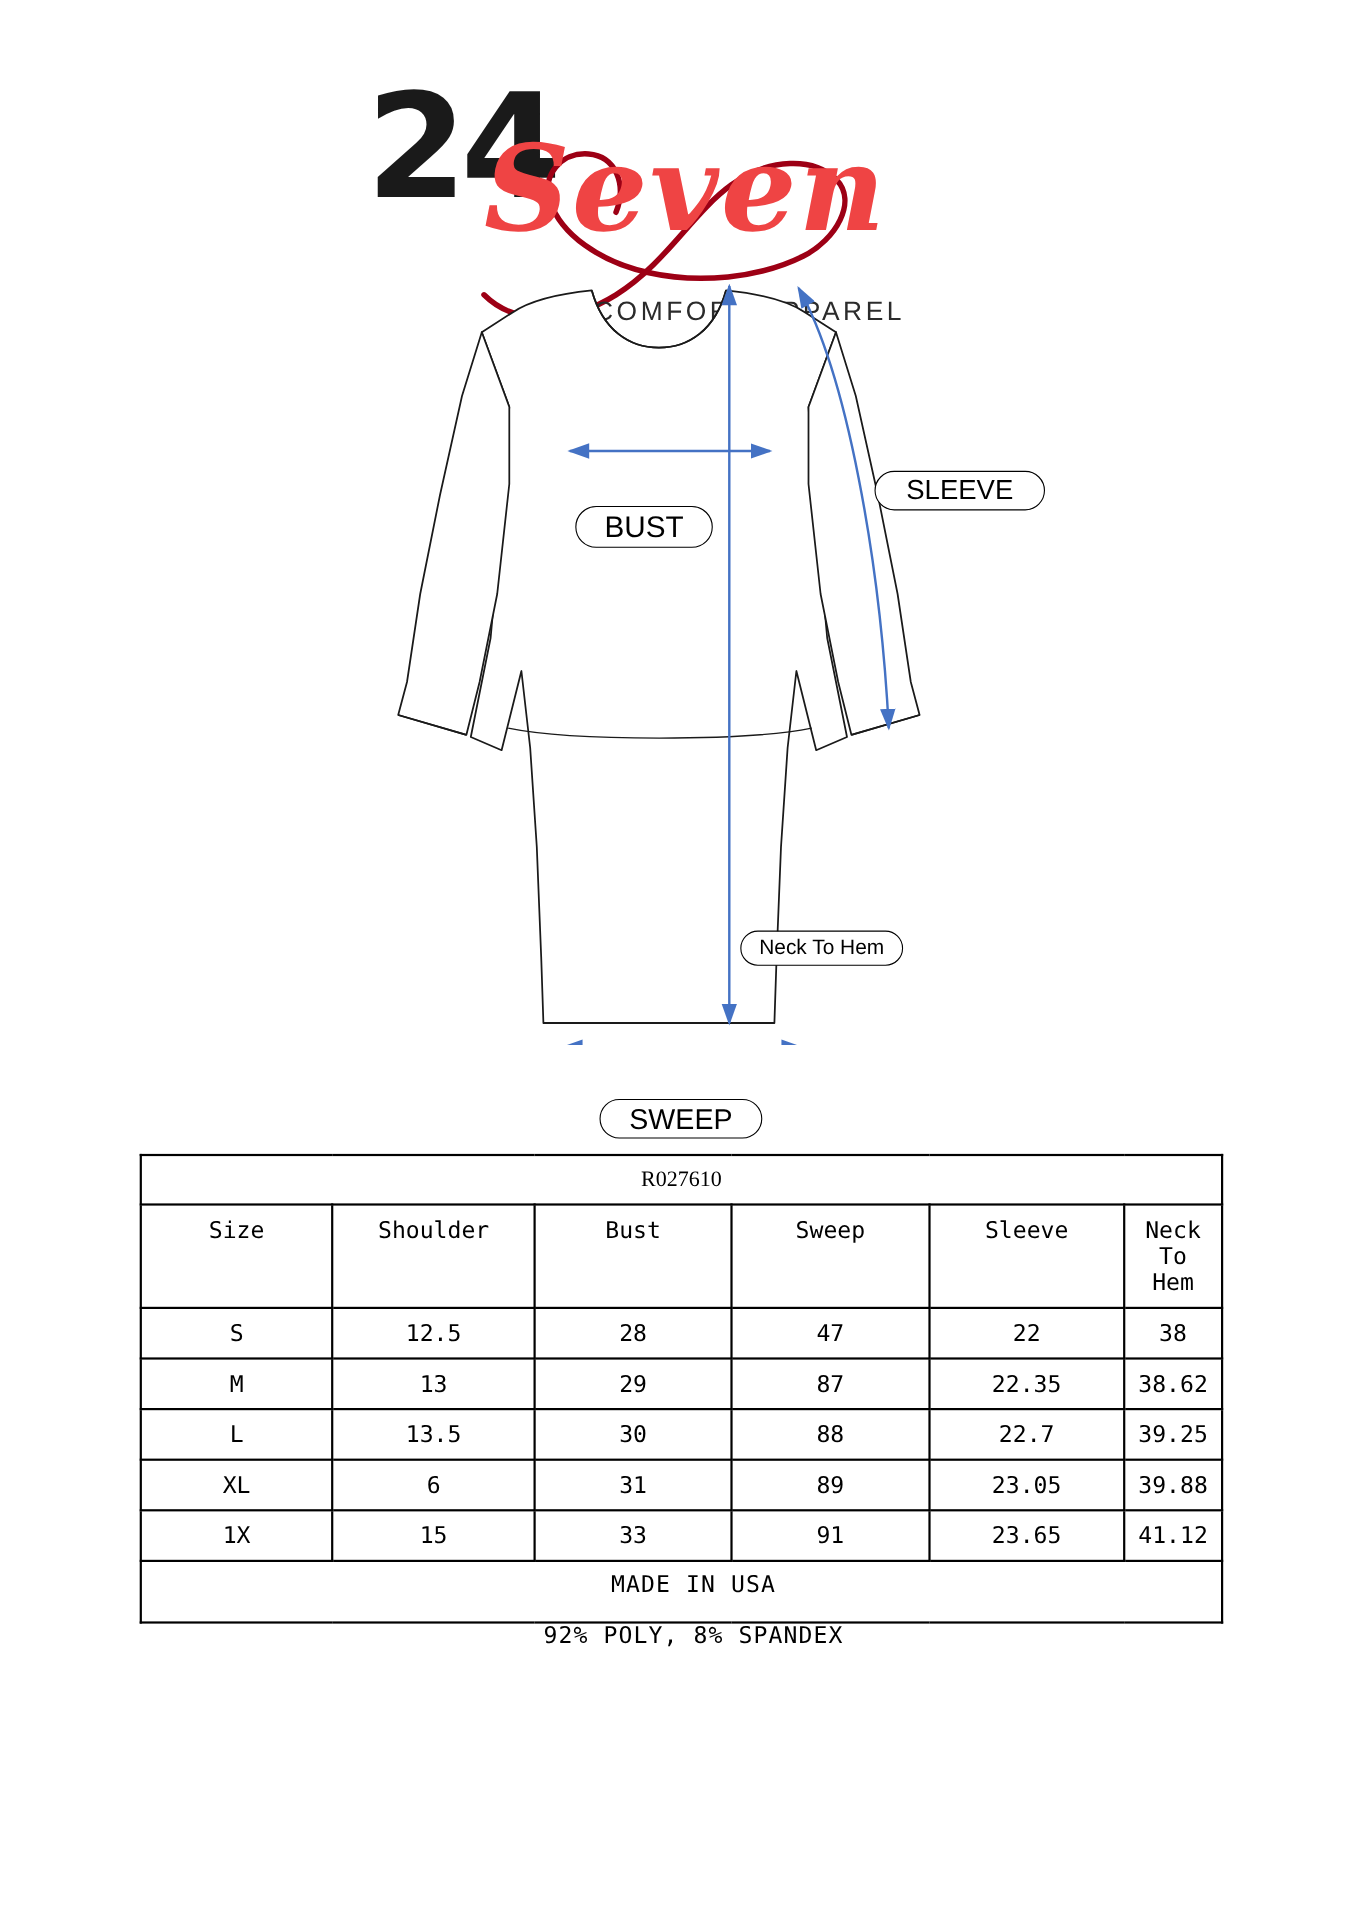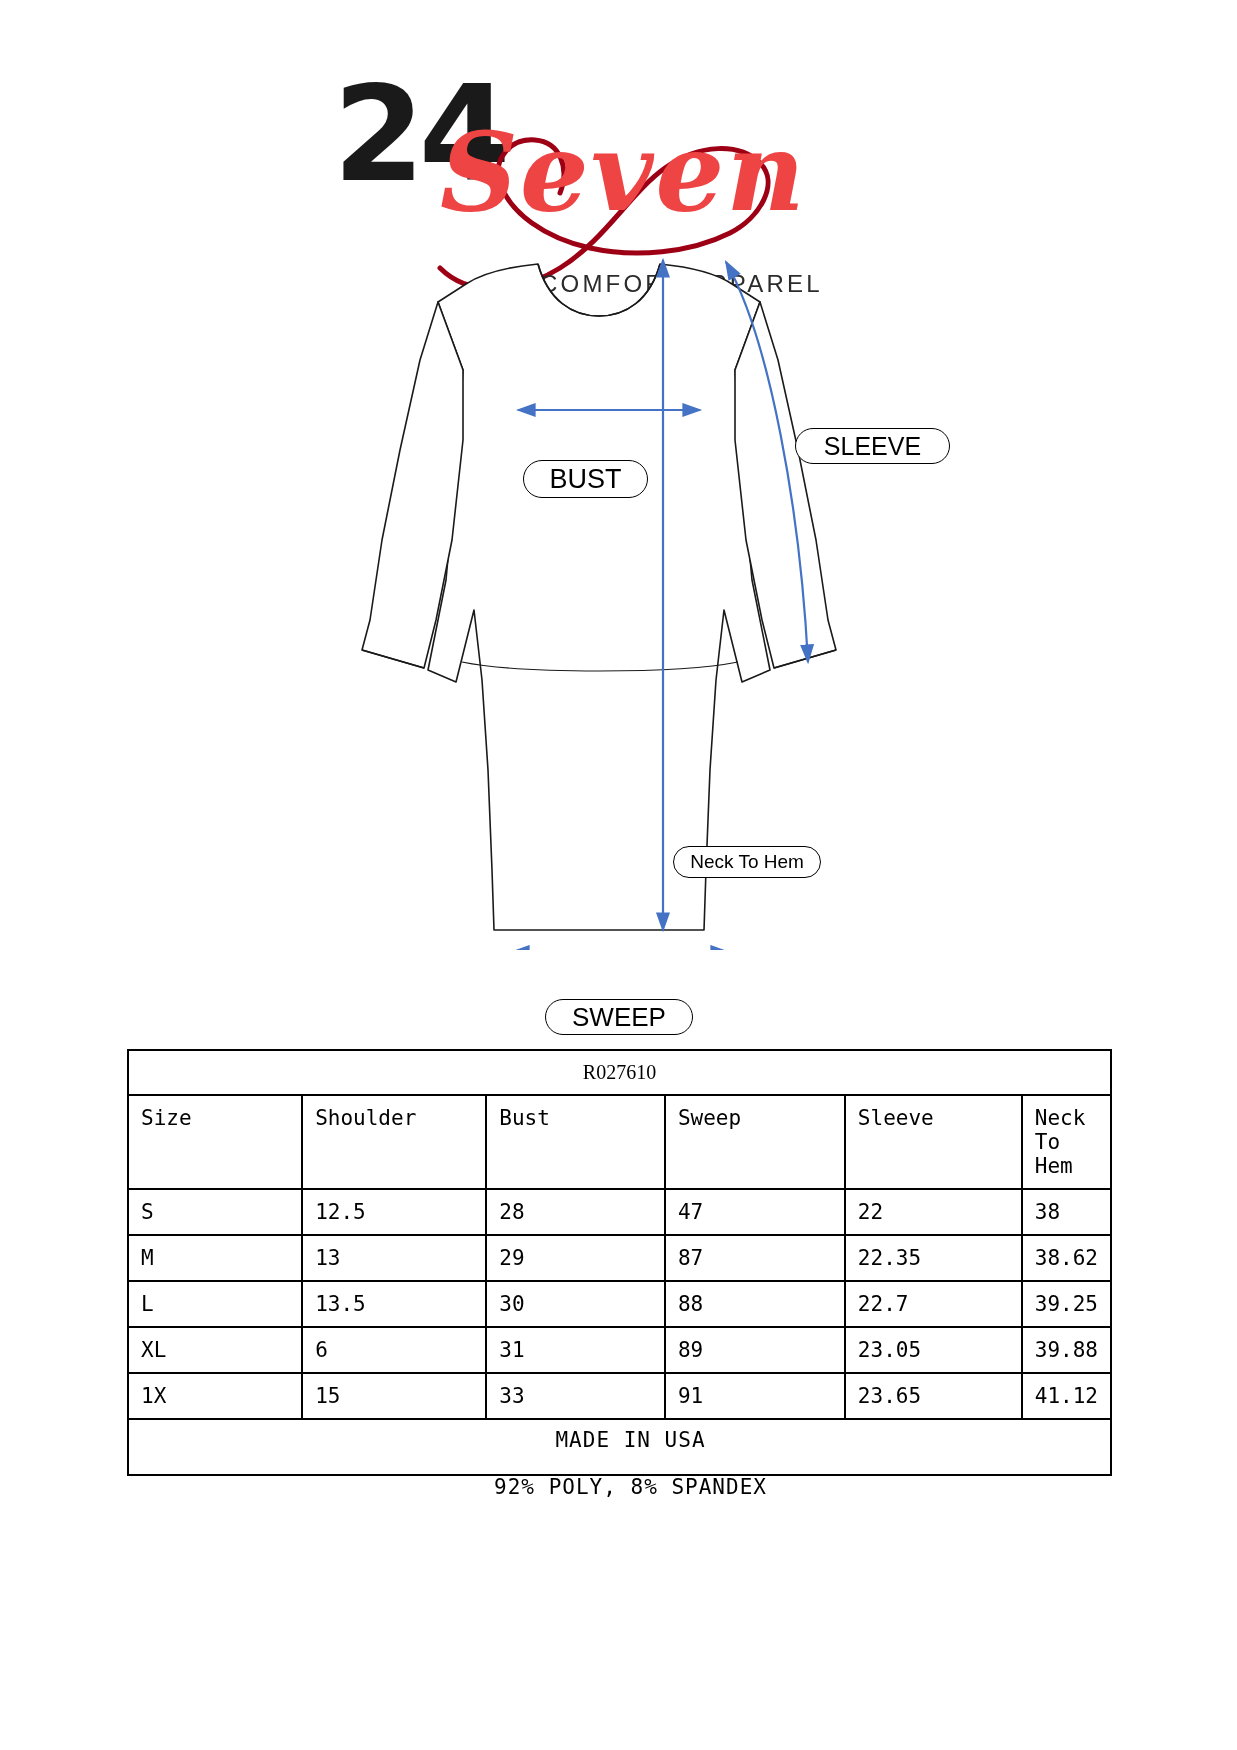--- a/index.html
+++ b/index.html
@@ -97,21 +97,21 @@
     left: 127px;
     top: 1049px;
     width: 985px;
     border-collapse: collapse;
     font-family: "DejaVu Sans Mono", monospace;
     font-size: 21px;
   }
   .size-table td, .size-table th {
     border: 2px solid #000;
     padding: 10px 12px;
-    text-align: left;
+    text-align: center;
     font-weight: normal;
     vertical-align: top;
   }
   .size-table .style-head {
     text-align: center;
     font-size: 20px;
     padding: 10px 0;
     font-family: Liberation Serif, serif;
   }
   .size-table tr td:nth-child(1) { width: 160px; }

